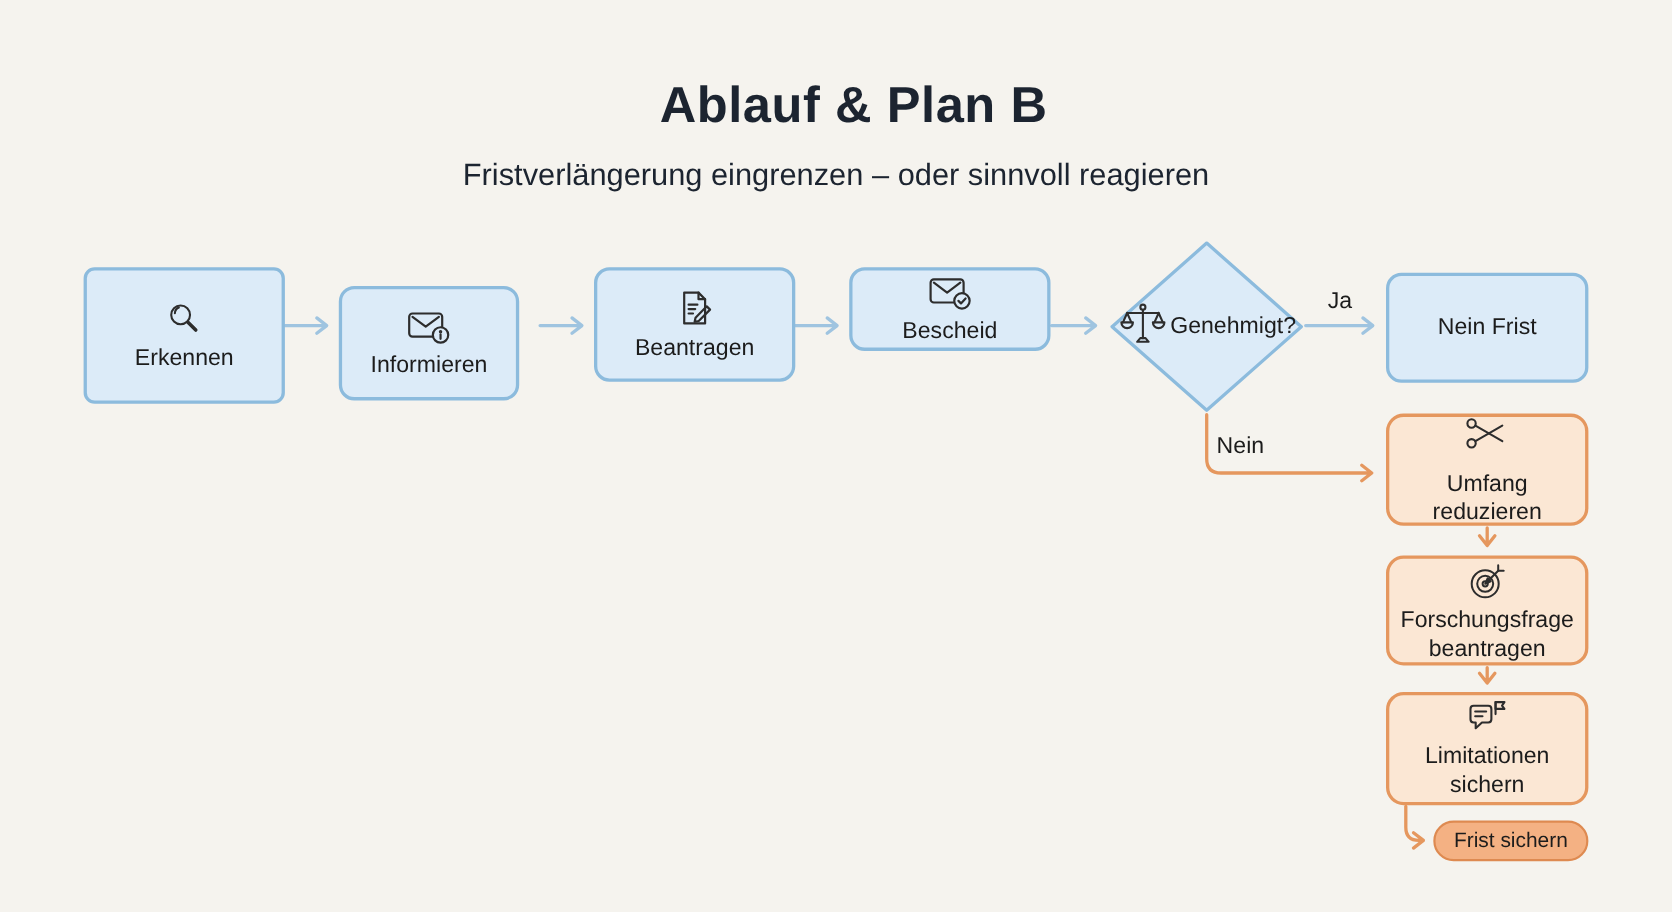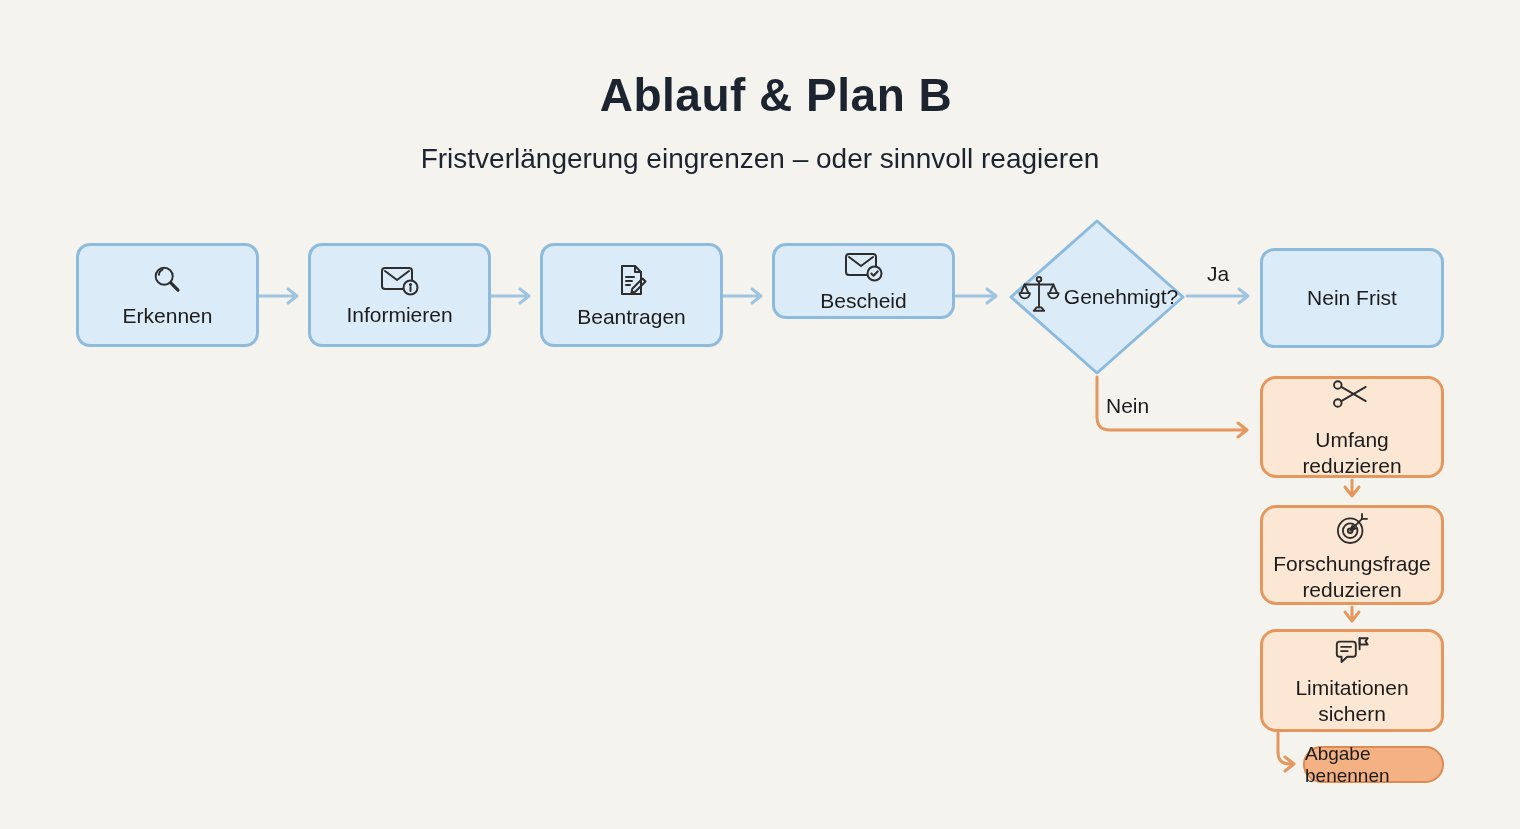--- a/index.html
+++ b/index.html
@@ -92,32 +92,32 @@
     <path class="blue" d="M1187 296 H1247 M1239 289 L1248 296 L1239 303"></path>
 
     <path class="orange" d="M1097 377 V417 Q1097 430 1110 430 H1246 M1238 423 L1247 430 L1238 437"></path>
 
     <path class="orange" d="M1352 480 V494 M1345 487 L1352 496 L1359 487"></path>
     <path class="orange" d="M1352 607 V618 M1345 612 L1352 621 L1359 612"></path>
 
     <path class="orange" d="M1278 733 V752 Q1278 764 1290 764 H1291 M1285 757 L1294 764 L1285 771"></path>
   </svg>
 
-  <div class="node blue" style="left:76px;top:243px;width:183px;height:104px;">
+  <div class="node blue" style="left:76px;top:243px;width:183px;height:124px;border-radius:10px;">
     <span class="icon">
       <svg width="38" height="38" viewBox="0 0 40 40">
         <circle cx="16" cy="15" r="9"></circle>
         <path d="M10.5 13.5 a6.2 6.2 0 0 1 3.8 -5.5"></path>
         <path d="M23 22 L30.5 29.5" stroke-width="3.4"></path>
       </svg>
     </span>
     <span class="lbl">Erkennen</span>
   </div>
 
-  <div class="node blue" style="left:308px;top:243px;width:183px;height:104px;">
+  <div class="node blue" style="left:308px;top:260px;width:164px;height:104px;">
     <span class="icon">
       <svg width="44" height="36" viewBox="0 0 44 36">
         <rect x="4" y="5" width="30" height="21" rx="3"></rect>
         <path d="M7 8 L19 17 L31 8"></path>
         <circle cx="32.5" cy="24.5" r="7" fill="#dcebf8"></circle>
         <circle cx="32.5" cy="21.6" r="0.6" fill="#2d2d2d"></circle>
         <path d="M32.5 24 V28"></path>
       </svg>
     </span>
     <span class="lbl">Informieren</span>
@@ -191,30 +191,30 @@
     <span class="icon">
       <svg width="40" height="40" viewBox="0 0 44 44">
         <circle cx="20" cy="25" r="13.5"></circle>
         <circle cx="20" cy="25" r="8"></circle>
         <circle cx="20" cy="25" r="2.6"></circle>
         <path d="M33 12 L22 23"></path>
         <path d="M33 12 V6.5 M33 12 H38.5"></path>
         <path d="M20 25 L25.5 22.6 L22.4 19.5 Z" fill="#2d2d2d"></path>
       </svg>
     </span>
-    <span class="lbl">Forschungsfrage reduzieren</span>
+    <span class="lbl">Forschungsfrage beantragen</span>
   </div>
 
   <div class="node orange" style="left:1260px;top:629px;width:184px;height:103px;">
     <span class="icon">
       <svg width="42" height="38" viewBox="0 0 44 40">
         <path d="M9 8 H23 Q26 8 26 11 V21 Q26 24 23 24 H17 L11 29.5 V24 H9 Q6 24 6 21 V11 Q6 8 9 8 Z"></path>
         <path d="M10.5 13.5 H21 M10.5 18 H17.5"></path>
         <path d="M30 16 V4.5"></path>
         <path d="M30 4.5 H38.5 L36.2 7.8 L38.5 11 H30 Z"></path>
       </svg>
     </span>
     <span class="lbl">Limitationen sichern</span>
   </div>
 
-  <div class="pill">Abgabe benennen</div>
+  <div class="pill">Frist sichern</div>
 
 </div>
 
 </body></html>

